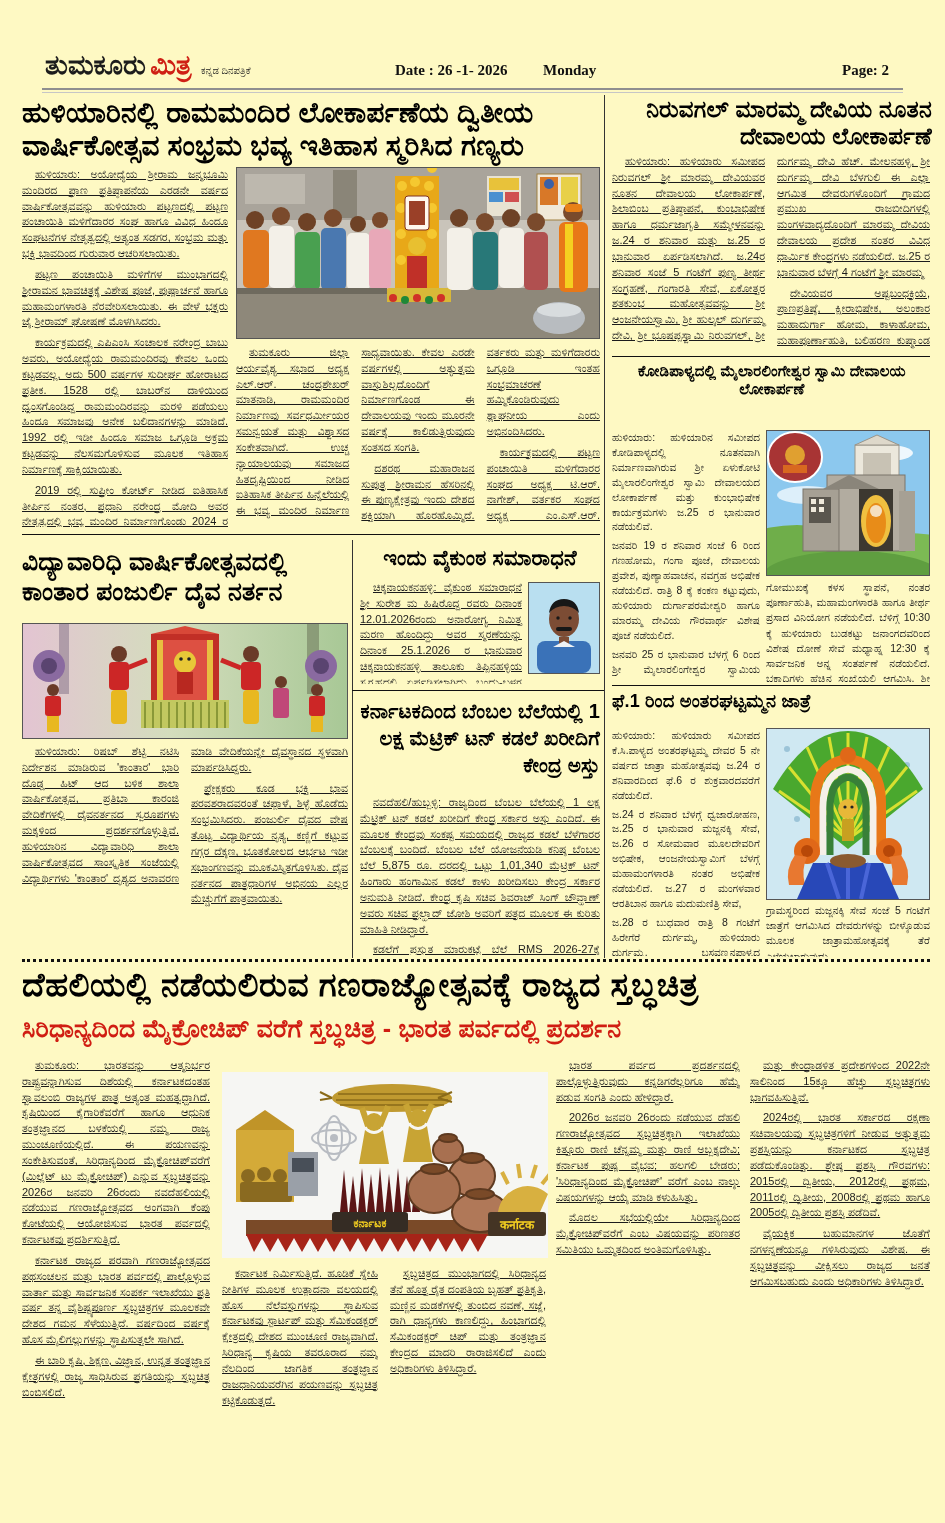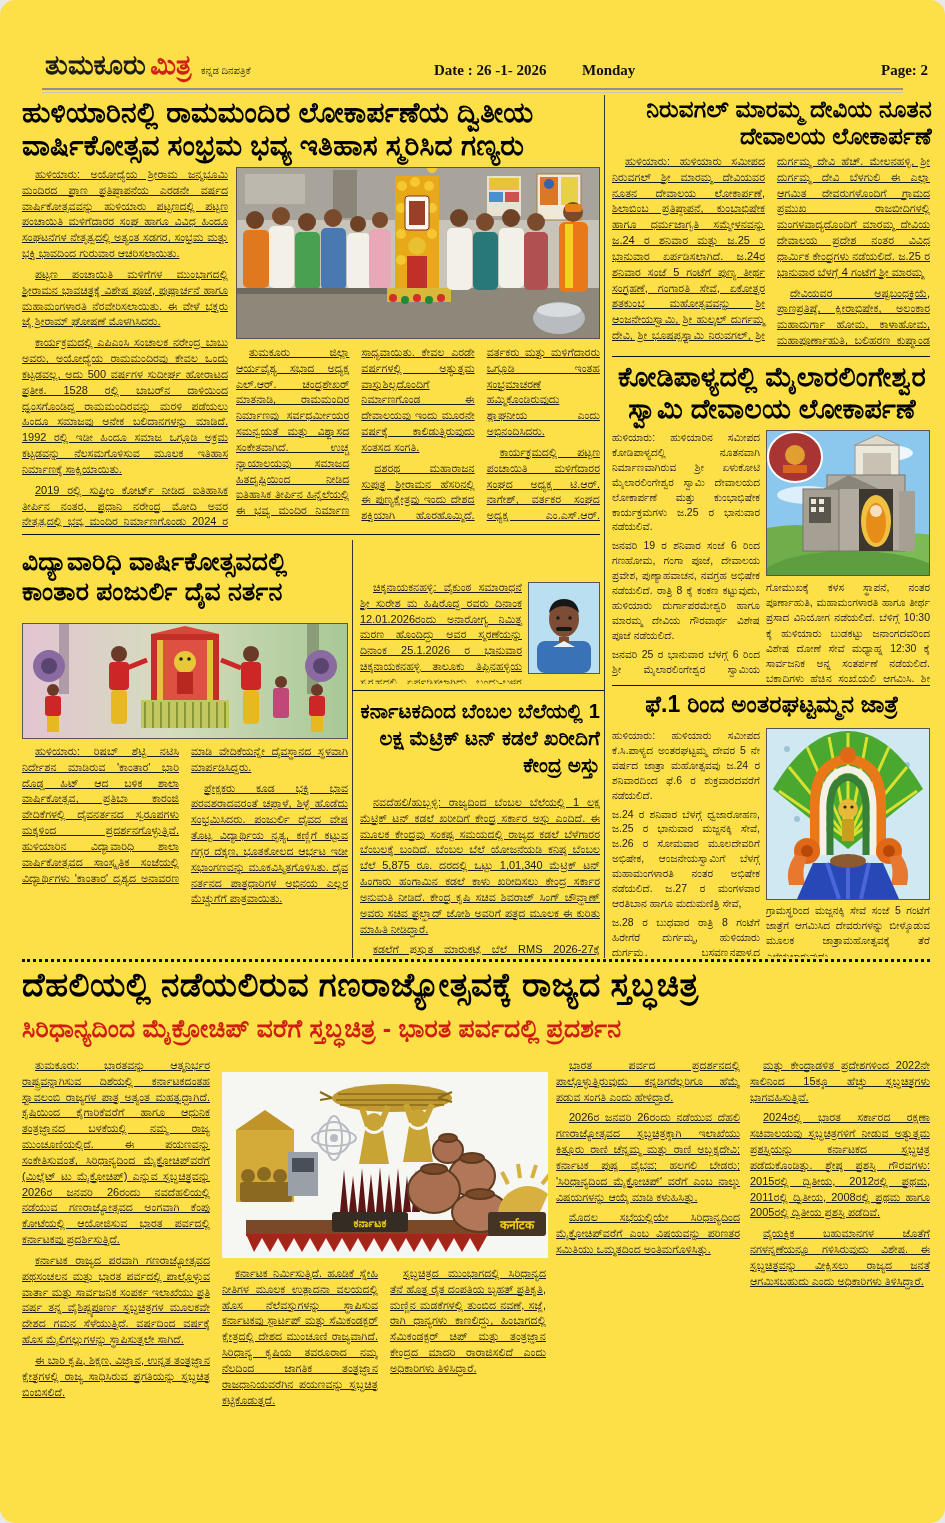--- a/index.html
+++ b/index.html
@@ -1,35 +1,35 @@
 <!DOCTYPE html>
 <html><head>
 <meta charset="utf-8">
 <style>
   html,body{margin:0;padding:0;background:#e8e8e8;}
-  .page{position:relative;width:945px;height:1523px;margin:0 auto;background:#fde047;
-        font-family:"Liberation Sans",sans-serif;color:#1c1c1c;overflow:hidden;border-radius:15px;}
+  .page{position:relative;width:945px;height:1523px;margin:0 auto;background:#fef9c3;
+        font-family:"Liberation Sans",sans-serif;color:#1c1c1c;overflow:hidden;}
   .abs{position:absolute;}
   .headline{font-weight:bold;color:#000;line-height:1.18;letter-spacing:.2px;}
   .body-text{font-size:11px;line-height:1.44;text-align:justify;overflow:hidden;text-decoration:underline;}
   .body-text p{margin:0 0 5px 0;text-indent:13px;}
   .body-text p:first-child{text-indent:13px;}
   .small-text{font-size:10.5px;line-height:1.42;text-align:justify;overflow:hidden;}
   .small-text p{margin:0 0 4px 0;}
   .cols-3{column-count:3;column-gap:12px;}
   .cols-2{column-count:2;column-gap:12px;}
   .photo{border:1px solid #555;box-sizing:border-box;overflow:hidden;background:#ddd;}
   .photo svg{display:block;}
   .hrule{border-top:1.6px solid #111;}
   .vrule{border-left:1px solid #333;}
   .ast-rule{border-top:3px dotted #111;}
   .masthead-logo{font-size:27px;font-weight:bold;line-height:1;}
   .masthead-accent{color:#cf2015;}
   .masthead-tag{font-size:10px;color:#222;margin-left:5px;}
-  .masthead-date{font-family:"Liberation Serif",serif;font-weight:bold;font-size:15px;color:#111;margin-left:39px;}
+  .masthead-date{font-family:"Liberation Serif",serif;font-weight:bold;font-size:15px;color:#111;}
   .masthead-rule{border-top:2px solid #8f8f8f;border-bottom:1px solid #c6c6c6;height:2px;}
   .subhead-red{font-weight:bold;color:#d01d12;}
   .caption{font-size:10.5px;line-height:1.45;text-align:justify;overflow:hidden;}
 </style>
 </head>
 <body>
 
 <div class="page">
 
   <div class="abs" style="left:45px;top:52px;">
@@ -201,20 +201,21 @@
   </div>
 
   <div class="abs body-text cols-2" style="left:22px;top:744px;width:326px;height:212px;">
     <p>ಹುಳಿಯಾರು: ರಿಷಬ್ ಶೆಟ್ಟಿ ನಟಿಸಿ ನಿರ್ದೇಶನ ಮಾಡಿರುವ 'ಕಾಂತಾರ' ಭಾರಿ ದೊಡ್ಡ ಹಿಟ್ ಆದ ಬಳಿಕ ಶಾಲಾ ವಾರ್ಷಿಕೋತ್ಸವ, ಪ್ರತಿಭಾ ಕಾರಂಜಿ ವೇದಿಕೆಗಳಲ್ಲಿ ದೈವನರ್ತನದ ಸ್ವರೂಪಗಳು ಮಕ್ಕಳಿಂದ ಪ್ರದರ್ಶನಗೊಳ್ಳುತ್ತಿವೆ. ಹುಳಿಯಾರಿನ ವಿದ್ಯಾವಾರಿಧಿ ಶಾಲಾ ವಾರ್ಷಿಕೋತ್ಸವದ ಸಾಂಸ್ಕೃತಿಕ ಸಂಜೆಯಲ್ಲಿ ವಿದ್ಯಾರ್ಥಿಗಳು 'ಕಾಂತಾರ' ದೃಶ್ಯದ ಅನಾವರಣ ಮಾಡಿ ವೇದಿಕೆಯನ್ನೇ ದೈವಸ್ಥಾನದ ಸ್ಥಳವಾಗಿ ಮಾರ್ಪಡಿಸಿದ್ದರು.</p>
     <p>ಪ್ರೇಕ್ಷಕರು ಕೂಡ ಭಕ್ತಿ ಭಾವ ಪರವಶರಾದವರಂತೆ ಚಪ್ಪಾಳೆ, ಶಿಳ್ಳೆ ಹೊಡೆದು ಸಂಭ್ರಮಿಸಿದರು. ಪಂಜುರ್ಲಿ ದೈವದ ವೇಷ ತೊಟ್ಟ ವಿದ್ಯಾರ್ಥಿಯ ನೃತ್ಯ, ಕಣ್ಣಿಗೆ ಕಟ್ಟುವ ಗಗ್ಗರ ದೆಕ್ಕಣ, ಭೂತಕೋಲದ ಆರ್ಭಟ ಇಡೀ ಸಭಾಂಗಣವನ್ನು ಮೂಕವಿಸ್ಮಿತಗೊಳಿಸಿತು. ದೈವ ನರ್ತನದ ಪಾತ್ರಧಾರಿಗಳ ಅಭಿನಯ ಎಲ್ಲರ ಮೆಚ್ಚುಗೆಗೆ ಪಾತ್ರವಾಯಿತು.</p>
   </div>
 
   <div class="abs vrule" style="left:352px;top:540px;height:418px;"></div>
   <div class="abs vrule" style="left:604px;top:95px;height:863px;"></div>
 
+  <div class="abs headline" style="left:360px;top:546px;width:240px;font-size:21px;text-align:center;">ಇಂದು ವೈಕುಂಠ ಸಮಾರಾಧನೆ</div>
   <div class="abs body-text" style="left:360px;top:580px;width:240px;height:104px;">
     <span class="photo" style="float:right;width:72px;height:92px;margin:2px 0 3px 6px;">
       <svg width="70" height="90" viewBox="0 0 70 90">
         <rect width="70" height="90" fill="#b9dff0"></rect>
         <rect x="8" y="58" width="54" height="32" rx="8" fill="#3a72b8"></rect>
         <rect x="30" y="54" width="10" height="10" fill="#7c4c34"></rect>
         <ellipse cx="35" cy="36" rx="15" ry="18" fill="#7c4c34"></ellipse>
         <path d="M20 30 q2 -14 15 -14 q13 0 15 14 q-6 -7 -15 -7 q-9 0 -15 7z" fill="#171717"></path>
         <rect x="27" y="44" width="16" height="4" rx="2" fill="#171717"></rect>
         <circle cx="29" cy="35" r="1.7" fill="#171717"></circle>
@@ -233,21 +234,21 @@
   </div>
 
   <div class="abs headline" style="left:612px;top:96px;width:320px;font-size:23px;text-align:right;">ನಿರುವಗಲ್ ಮಾರಮ್ಮ ದೇವಿಯ ನೂತನ ದೇವಾಲಯ ಲೋಕಾರ್ಪಣೆ</div>
   <div class="abs body-text cols-2" style="left:612px;top:154px;width:318px;height:198px;">
     <p>ಹುಳಿಯಾರು: ಹುಳಿಯಾರು ಸಮೀಪದ ನಿರುವಗಲ್ ಶ್ರೀ ಮಾರಮ್ಮ ದೇವಿಯವರ ನೂತನ ದೇವಾಲಯ ಲೋಕಾರ್ಪಣೆ, ಶಿಲಾಬಿಂಬ ಪ್ರತಿಷ್ಠಾಪನೆ, ಕುಂಭಾಭಿಷೇಕ ಹಾಗೂ ಧರ್ಮಜಾಗೃತಿ ಸಮ್ಮೇಳನವನ್ನು ಜ.24 ರ ಶನಿವಾರ ಮತ್ತು ಜ.25 ರ ಭಾನುವಾರ ಏರ್ಪಡಿಸಲಾಗಿದೆ. ಜ.24ರ ಶನಿವಾರ ಸಂಜೆ 5 ಗಂಟೆಗೆ ಪುಣ್ಯ ತೀರ್ಥ ಸಂಗ್ರಹಣೆ, ಗಂಗಾರತಿ ಸೇವೆ, ಏಕೋತ್ತರ ಶತಕುಂಭ ಮಹೋತ್ಸವವನ್ನು ಶ್ರೀ ಆಂಜನೇಯಸ್ವಾಮಿ, ಶ್ರೀ ಹುಲ್ಕಲ್ ದುರ್ಗಮ್ಮ ದೇವಿ, ಶ್ರೀ ಭೂಷಪ್ಪಸ್ವಾಮಿ ನಿರುವಗಲ್, ಶ್ರೀ ದುರ್ಗಮ್ಮ ದೇವಿ ಹೆಚ್. ಮೇಲನಹಳ್ಳಿ, ಶ್ರೀ ದುರ್ಗಮ್ಮ ದೇವಿ ಬೆಳಗುಲಿ ಈ ಎಲ್ಲಾ ಆಗಮಿತ ದೇವರುಗಳೊಂದಿಗೆ ಗ್ರಾಮದ ಪ್ರಮುಖ ರಾಜಬೀದಿಗಳಲ್ಲಿ ಮಂಗಳವಾದ್ಯದೊಂದಿಗೆ ಮಾರಮ್ಮ ದೇವಿಯ ದೇವಾಲಯ ಪ್ರದೇಶ ನಂತರ ವಿವಿಧ ಧಾರ್ಮಿಕ ಕೇಂದ್ರಗಳು ನಡೆಯಲಿದೆ. ಜ.25 ರ ಭಾನುವಾರ ಬೆಳಗ್ಗೆ 4 ಗಂಟೆಗೆ ಶ್ರೀ ಮಾರಮ್ಮ</p>
     <p>ದೇವಿಯವರ ಅಷ್ಟಬಂಧಕ್ರಿಯೆ, ಪ್ರಾಣಪ್ರತಿಷ್ಠೆ, ಕ್ಷೀರಾಭಿಷೇಕ, ಅಲಂಕಾರ ಮಹಾದುರ್ಗಾ ಹೋಮ, ಕಾಳಾಹೋಮ, ಮಹಾಪೂರ್ಣಾಹುತಿ, ಬಲಿಹರಣ ಕುಷ್ಮಾಂಡ ಭೇದನ, ಕವಳಿಭೇದನ, ದೃಷ್ಟಿಪೂಜಾ, ನೇತ್ರೋನ್ಮಿಲನ, ನಾಮಕರಣ ಮಹಾಪೂಜಾ, ಏವೈದಿಕ, ಮಂತ್ರಾಕ್ಷತೆ, ಮಹಾಮಂಗಳಾರತಿ ತೀರ್ಥಪ್ರಸಾದ ವಿನಿಯೋಗ ನಡೆಯಲಿದೆ.</p>
 
   </div>
   <div class="abs hrule" style="left:612px;top:356px;width:318px;"></div>
 
-  <div class="abs headline" style="left:612px;top:362px;width:320px;font-size:27px;text-align:center;">ಕೋಡಿಪಾಳ್ಯದಲ್ಲಿ ಮೈಲಾರಲಿಂಗೇಶ್ವರ ಸ್ವಾಮಿ ದೇವಾಲಯ ಲೋಕಾರ್ಪಣೆ</div>
+  <div class="abs headline" style="left:612px;top:362px;width:320px;font-size:15px;text-align:center;">ಕೋಡಿಪಾಳ್ಯದಲ್ಲಿ ಮೈಲಾರಲಿಂಗೇಶ್ವರ ಸ್ವಾಮಿ ದೇವಾಲಯ ಲೋಕಾರ್ಪಣೆ</div>
   <div class="abs small-text" style="left:612px;top:430px;width:148px;height:250px;">
     <p>ಹುಳಿಯಾರು: ಹುಳಿಯಾರಿನ ಸಮೀಪದ ಕೋಡಿಪಾಳ್ಯದಲ್ಲಿ ನೂತನವಾಗಿ ನಿರ್ಮಾಣವಾಗಿರುವ ಶ್ರೀ ಏಳುಕೋಟಿ ಮೈಲಾರಲಿಂಗೇಶ್ವರ ಸ್ವಾಮಿ ದೇವಾಲಯದ ಲೋಕಾರ್ಪಣೆ ಮತ್ತು ಕುಂಭಾಭಿಷೇಕ ಕಾರ್ಯಕ್ರಮಗಳು ಜ.25 ರ ಭಾನುವಾರ ನಡೆಯಲಿವೆ.</p>
     <p>ಜನವರಿ 19 ರ ಶನಿವಾರ ಸಂಜೆ 6 ರಿಂದ ಗಣಹೋಮ, ಗಂಗಾ ಪೂಜೆ, ದೇವಾಲಯ ಪ್ರವೇಶ, ಪುಣ್ಯಾಹವಾಚನ, ನವಗ್ರಹ ಅಭಿಷೇಕ ನಡೆಯಲಿದೆ. ರಾತ್ರಿ 8 ಕ್ಕೆ ಕಂಕಣ ಕಟ್ಟುವುದು, ಹುಳಿಯಾರು ದುರ್ಗಾಪರಮೇಶ್ವರಿ ಹಾಗೂ ಮಾರಮ್ಮ ದೇವಿಯ ಗೌರವಾರ್ಥ ವಿಶೇಷ ಪೂಜೆ ನಡೆಯಲಿದೆ.</p>
     <p>ಜನವರಿ 25 ರ ಭಾನುವಾರ ಬೆಳಗ್ಗೆ 6 ರಿಂದ ಶ್ರೀ ಮೈಲಾರಲಿಂಗೇಶ್ವರ ಸ್ವಾಮಿಯ ಮಹಾಕುಂಭಾಭಿಷೇಕ, ಶಿಖರಕ್ಕೆ ಹಾಗೂ</p>
   </div>
   <div class="abs photo" style="left:766px;top:430px;width:164px;height:146px;">
     <svg width="162" height="144" viewBox="0 0 162 144">
       <rect width="162" height="144" fill="#8cc8ee"></rect>
       <ellipse cx="120" cy="22" rx="26" ry="8" fill="#ffffff" opacity="0.85"></ellipse>
       <ellipse cx="40" cy="64" rx="30" ry="9" fill="#ffffff" opacity="0.7"></ellipse>
@@ -273,21 +274,21 @@
       <rect x="132" y="60" width="16" height="60" fill="#a6a094"></rect>
 
       <ellipse cx="28" cy="26" rx="27" ry="25" fill="#a83434" stroke="#ffffff" stroke-width="2"></ellipse>
       <circle cx="28" cy="24" r="10" fill="#e0a030"></circle>
       <rect x="16" y="34" width="24" height="8" fill="#d86820"></rect>
     </svg>
   </div>
   <div class="abs caption" style="left:766px;top:580px;width:164px;height:102px;">ಗೋಮುಖಕ್ಕೆ ಕಳಸ ಸ್ಥಾಪನೆ, ನಂತರ ಪೂರ್ಣಾಹುತಿ, ಮಹಾಮಂಗಳಾರತಿ ಹಾಗೂ ತೀರ್ಥ ಪ್ರಸಾದ ವಿನಿಯೋಗ ನಡೆಯಲಿದೆ. ಬೆಳಿಗ್ಗೆ 10:30 ಕ್ಕೆ ಹುಳಿಯಾರು ಬುಡಕಟ್ಟು ಜನಾಂಗದವರಿಂದ ವಿಶೇಷ ದೋಣೆ ಸೇವೆ ಮಧ್ಯಾಹ್ನ 12:30 ಕ್ಕೆ ಸಾರ್ವಜನಿಕ ಅನ್ನ ಸಂತರ್ಪಣೆ ನಡೆಯಲಿದೆ. ಭಕ್ತಾದಿಗಳು ಹೆಚ್ಚಿನ ಸಂಖ್ಯೆಯಲ್ಲಿ ಆಗಮಿಸಿ, ಶ್ರೀ ಮೈಲಾರಲಿಂಗೇಶ್ವರ ಸ್ವಾಮಿಯ ಕೃಪೆಗೆ ಪಾತ್ರರಾಗಬೇಕೆಂದು ದೇವಾಲಯ ಸಮಿತಿಯವರು ಕೋರಿದ್ದಾರೆ.</div>
   <div class="abs hrule" style="left:612px;top:685px;width:318px;"></div>
 
-  <div class="abs headline" style="left:612px;top:691px;width:320px;font-size:23px;text-align:center;">ಫೆ.1 ರಿಂದ ಅಂತರಘಟ್ಟಮ್ಮನ ಜಾತ್ರೆ</div>
+  <div class="abs headline" style="left:612px;top:691px;width:320px;font-size:18px;text-align:left;">ಫೆ.1 ರಿಂದ ಅಂತರಘಟ್ಟಮ್ಮನ ಜಾತ್ರೆ</div>
   <div class="abs small-text" style="left:612px;top:728px;width:148px;height:228px;">
     <p>ಹುಳಿಯಾರು: ಹುಳಿಯಾರು ಸಮೀಪದ ಕೆ.ಸಿ.ಪಾಳ್ಯದ ಅಂತರಘಟ್ಟಮ್ಮ ದೇವರ 5 ನೇ ವರ್ಷದ ಜಾತ್ರಾ ಮಹೋತ್ಸವವು ಜ.24 ರ ಶನಿವಾರದಿಂದ ಫೆ.6 ರ ಶುಕ್ರವಾರದವರೆಗೆ ನಡೆಯಲಿದೆ.</p>
     <p>ಜ.24 ರ ಶನಿವಾರ ಬೆಳಗ್ಗೆ ಧ್ವಜಾರೋಹಣ, ಜ.25 ರ ಭಾನುವಾರ ಮಜ್ಜನಕ್ಕಿ ಸೇವೆ, ಜ.26 ರ ಸೋಮವಾರ ಮೂಲದೇವರಿಗೆ ಅಭಿಷೇಕ, ಆಂಜನೇಯಸ್ವಾಮಿಗೆ ಬೆಳಗ್ಗೆ ಮಹಾಮಂಗಳಾರತಿ ನಂತರ ಅಭಿಷೇಕ ನಡೆಯಲಿದೆ. ಜ.27 ರ ಮಂಗಳವಾರ ಆರತಿಬಾನ ಹಾಗೂ ಮದುಮಣಿತ್ರಿ ಸೇವೆ,</p>
     <p>ಜ.28 ರ ಬುಧವಾರ ರಾತ್ರಿ 8 ಗಂಟೆಗೆ ಹಿರೇಗೆರೆ ದುರ್ಗಮ್ಮ, ಹುಳಿಯಾರು ದುರ್ಗಮ್ಮ, ಬಸವಣ್ಣನಪಾಳ್ಯದ ಅಂತರಘಟ್ಟಮ್ಮ, ದಿಬ್ಬದಮುಚ್ಚನಪಾಳ್ಯದ ಅಂತರಘಟ್ಟಮ್ಮನವರ ಕೂಡಿ ನಂತರ ಗಂಗಾಸ್ನಾನಕ್ಕೆ ದಯಮಾಡಿಸುವುದು.</p>
 
   </div>
   <div class="abs photo" style="left:766px;top:728px;width:164px;height:172px;">
     <svg width="162" height="170" viewBox="0 0 162 170">
       <rect width="162" height="170" fill="#cfe8f2"></rect>
       <circle cx="20" cy="20" r="3" fill="#9cc4d8"></circle>

